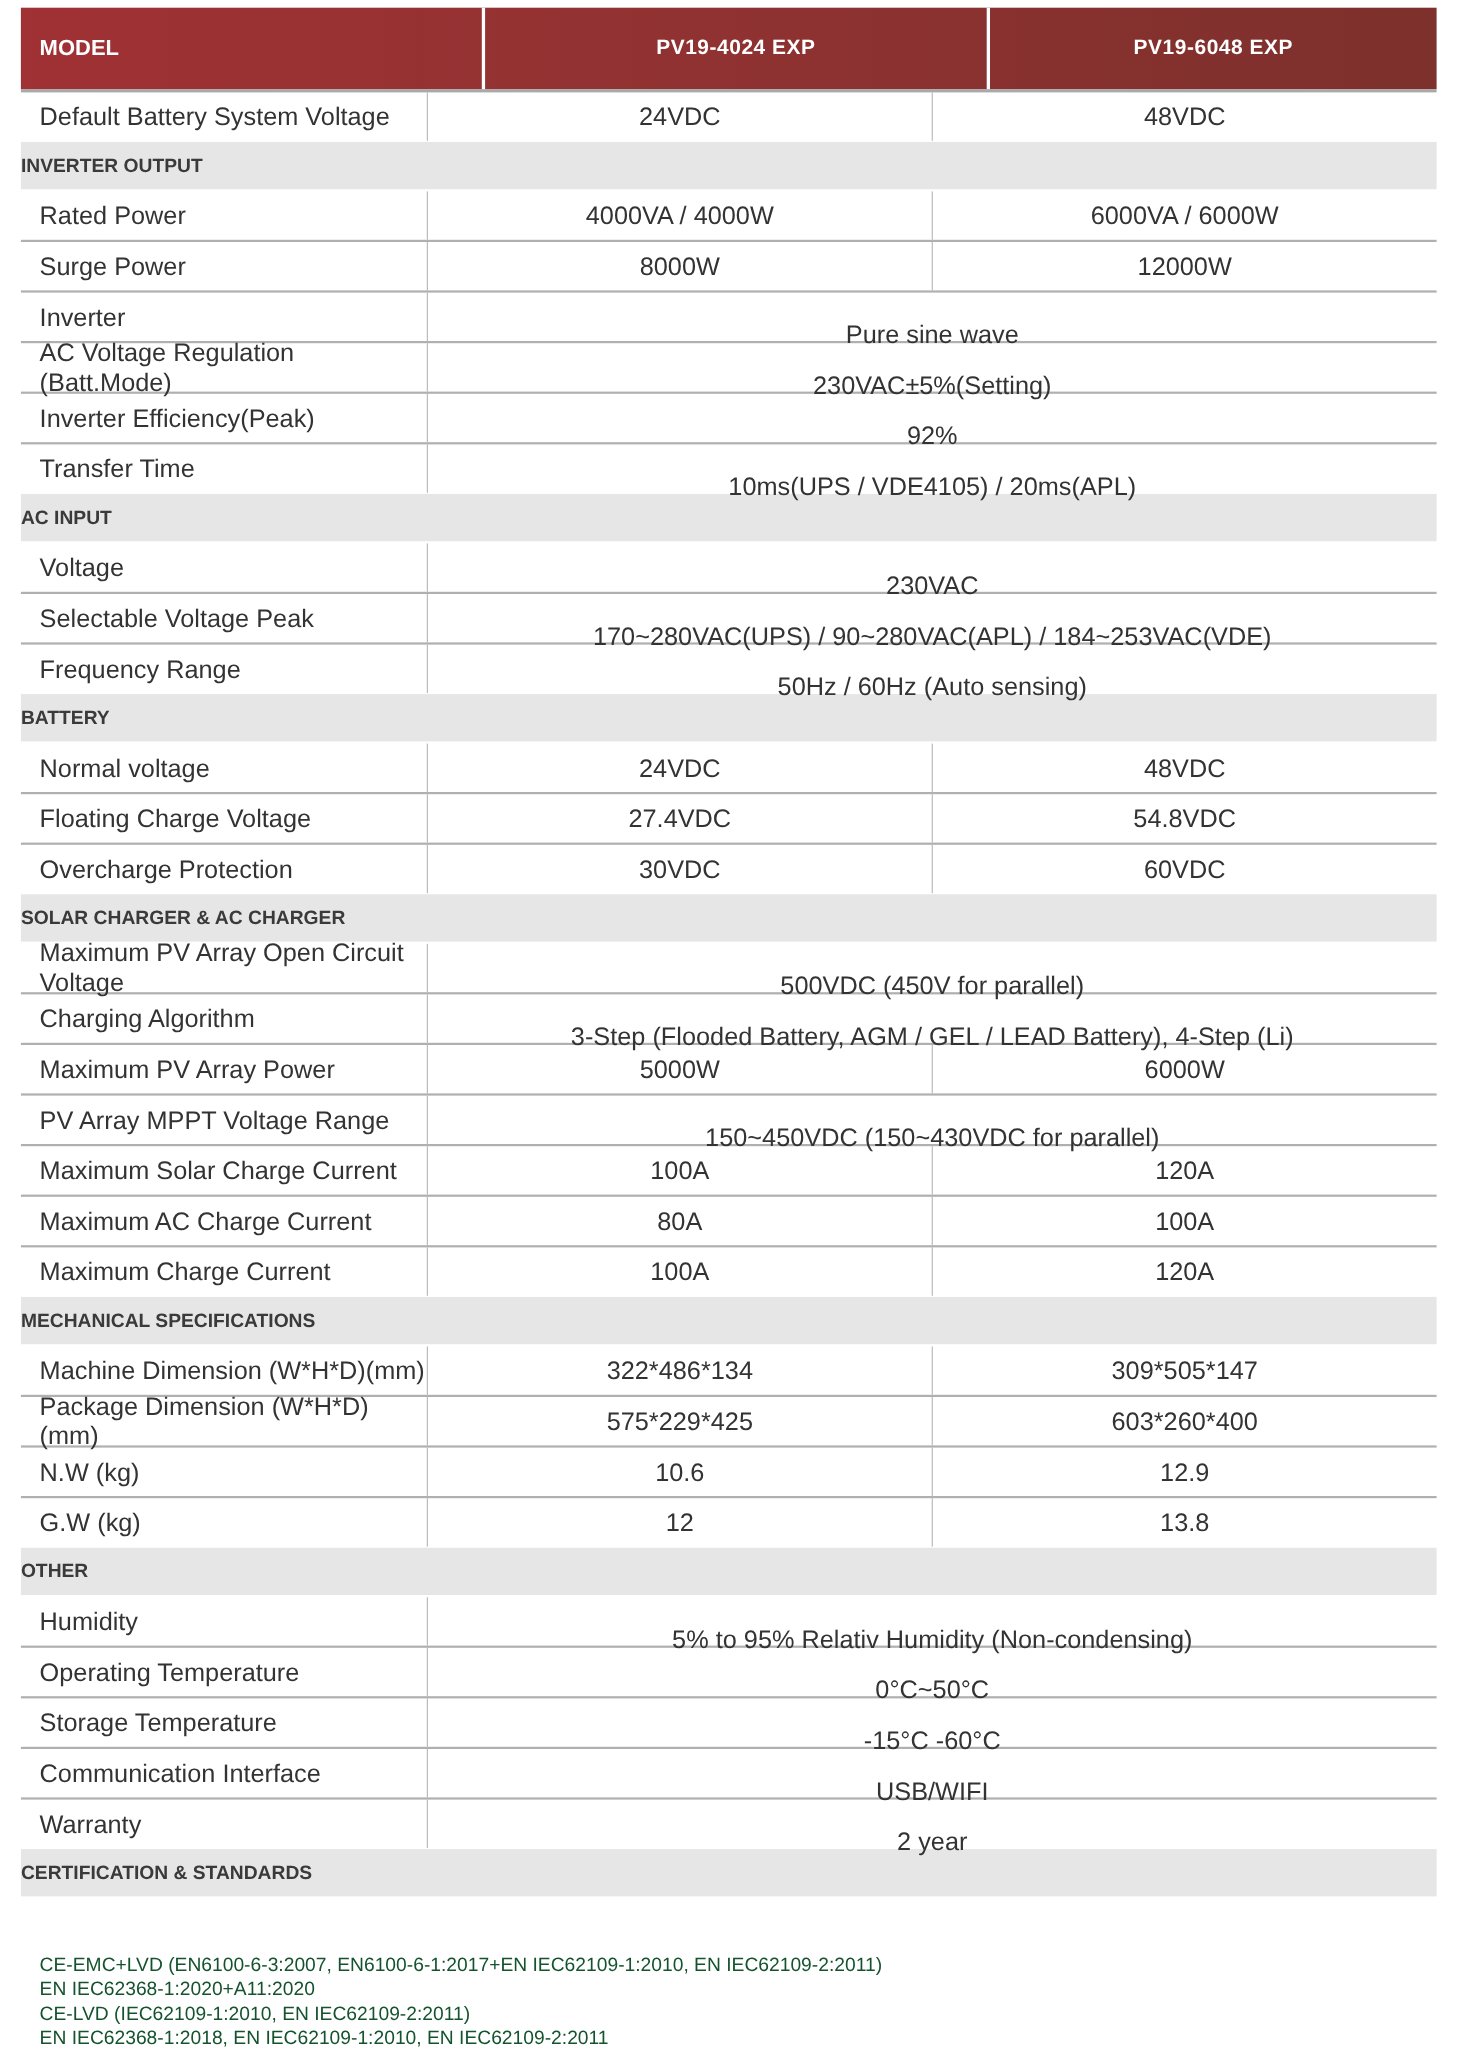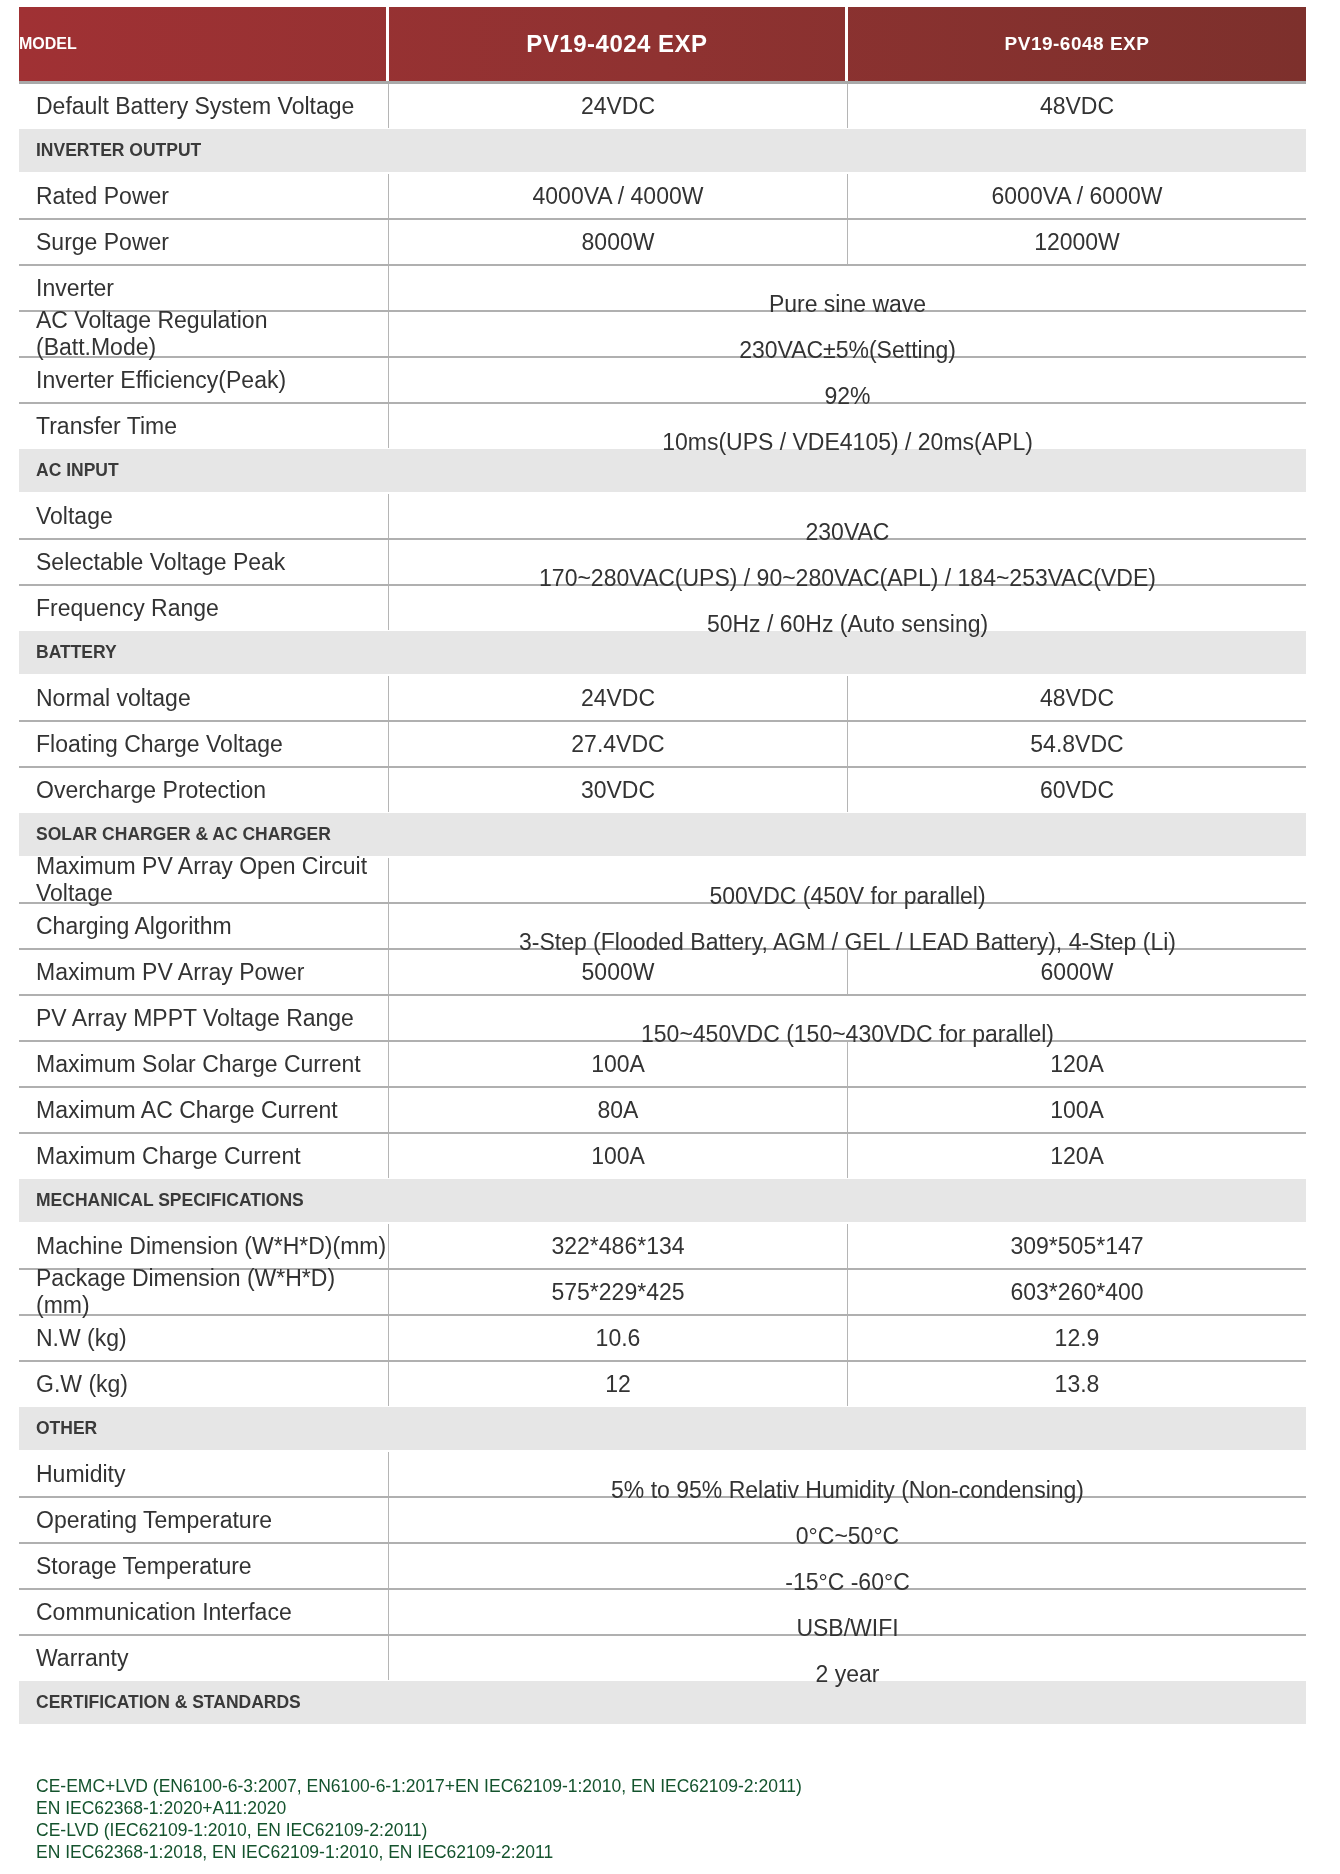--- a/index.html
+++ b/index.html
@@ -2,30 +2,30 @@
 <html><head>
 <meta charset="utf-8">
 <style>
   html, body { margin:0; padding:0; background:#ffffff; }
   body { width:1340px; height:1874px; position:relative; overflow:hidden;
          font-family:"Liberation Sans", sans-serif; color:#333333; }
   .table { position:absolute; left:19px; top:7px; width:1287px; }
   .hdr { display:flex; height:74px; background:linear-gradient(90deg,#a03134 0%,#8f3231 50%,#7d302c 100%);
          border-bottom:3px solid #a9a9a9; }
   .hdr .c { color:#ffffff; font-weight:bold; display:flex; align-items:center; }
-  .hdr .c0 { width:370px; font-size:16px; box-sizing:border-box; border-right:3px solid #ffffff; }
-  .hdr .c1 { width:459px; justify-content:center; font-size:24px; letter-spacing:0.5px; border-right:3px solid #ffffff; box-sizing:border-box; }
+  .hdr .c0 { width:422px; padding-left:17px; font-size:20px; box-sizing:border-box; border-right:3px solid #ffffff; }
+  .hdr .c1 { width:459px; justify-content:center; font-size:19px; letter-spacing:0.5px; border-right:3px solid #ffffff; box-sizing:border-box; }
   .hdr .c2 { flex:1; justify-content:center; font-size:19px; letter-spacing:0.5px; }
   .row { display:flex; height:44px; border-bottom:2.5px solid #b0b0b0; font-size:23px; }
   .row.last { border-bottom:none; }
   .row .c0 { width:370px; padding-left:17px; box-sizing:border-box; display:flex; align-items:center; border-right:1px solid #b5b5b5; }
   .row .c1 { width:459px; display:flex; align-items:center; justify-content:center; border-right:1px solid #b5b5b5; box-sizing:border-box; }
   .row .c2 { flex:1; display:flex; align-items:center; justify-content:center; }
   .row .cspan { flex:1; display:flex; align-items:center; justify-content:center;margin-top:32px; }
-  .sec { height:43px; background:#e6e6e6; display:flex; align-items:center; padding-left:17px;
+  .sec { height:43px; background:#e6e6e6; display:flex; align-items:center; 
          font-weight:bold; font-size:17.5px; color:#3a3a3a; margin-top:1px; margin-bottom:2px; }
   .cert { position:absolute; left:36px; top:1775px; font-size:17.5px; line-height:22px; color:#14532d; }
 </style>
 </head>
 <body>
 
 <div class="table">
   <div class="hdr">
     <div class="c c0">MODEL</div>
     <div class="c c1">PV19-4024 EXP</div>

